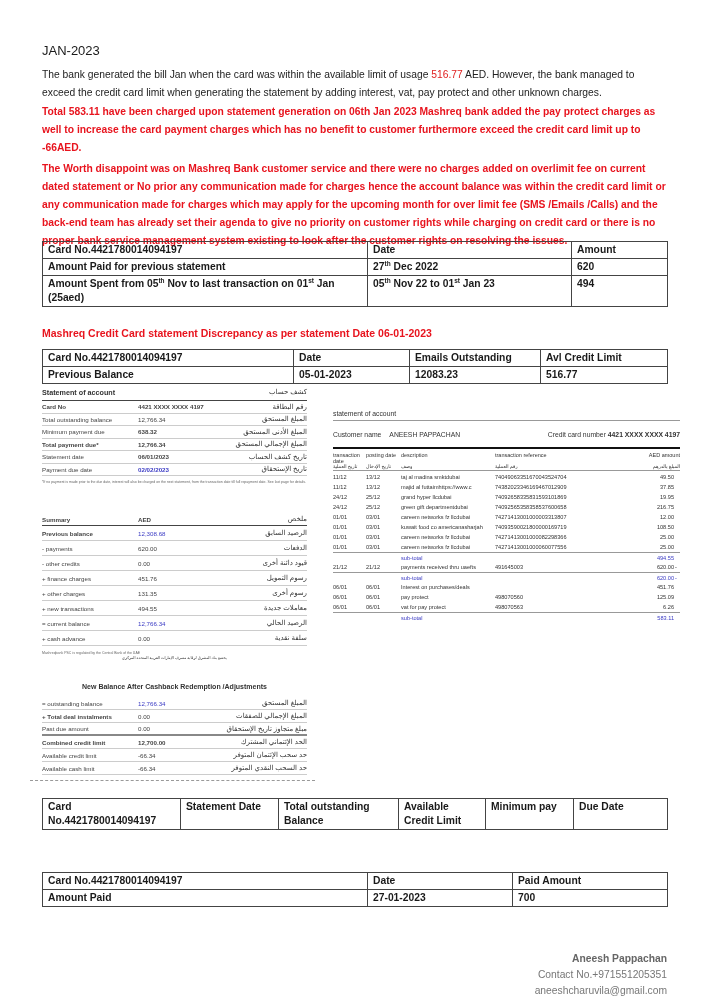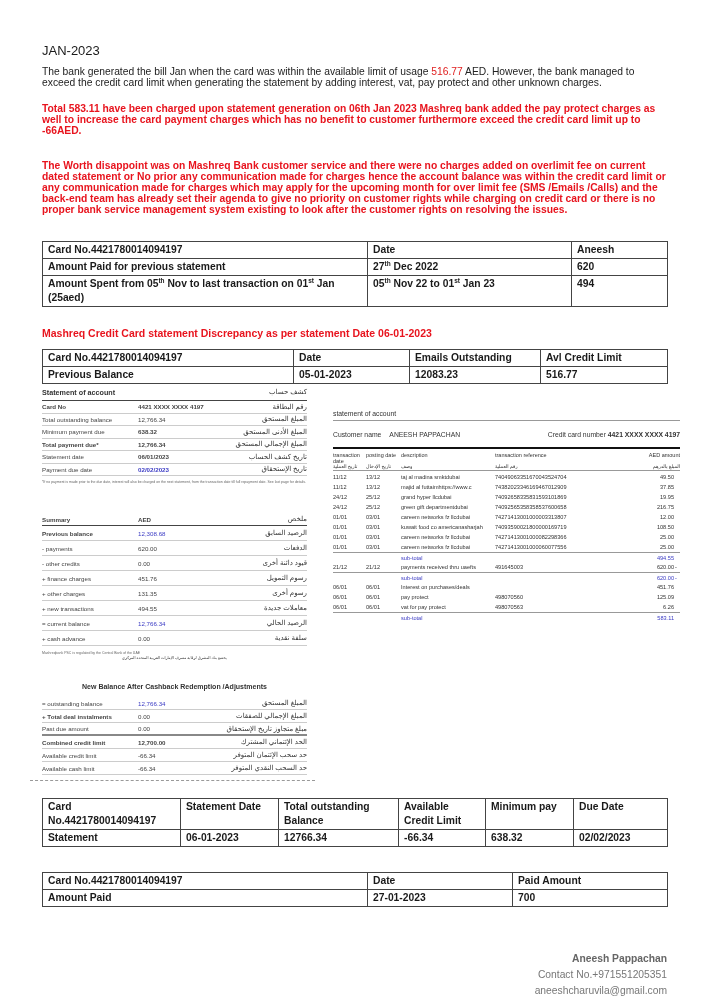--- a/index.html
+++ b/index.html
@@ -1,21 +1,21 @@
 <!DOCTYPE html>
 <html><head>
 <meta charset="utf-8">
 <style>
   * { box-sizing: border-box; margin: 0; padding: 0; }
   html, body { width: 707px; height: 1000px; background: #ffffff; overflow: hidden; }
   body { font-family: "Liberation Sans", sans-serif; color: #1a1a1a; position: relative; }
   .page { position: absolute; left: 0; top: 0; width: 707px; height: 1000px; }
 
   .heading-month { position: absolute; left: 42px; top: 43px; font-size: 13px; font-weight: normal; }
-  .para { position: absolute; left: 42px; width: 625px; font-size: 10.3px; line-height: 11px; }
+  .para { position: absolute; left: 42px; width: 625px; font-size: 10.3px; line-height: 18px; }
   .p1 { top: 66px; color: #222; }
   .p1 .hl { color: #e02020; }
   .p2 { top: 103px; color: #e8141e; font-weight: bold; }
   .p3 { top: 160px; color: #e8141e; font-weight: bold; }
 
   table.doc { position: absolute; border-collapse: collapse; font-size: 10.3px; font-weight: bold; }
   table.doc td { border: 1px solid #444; padding: 1px 5px; vertical-align: top; line-height: 14px; }
   .t1 { left: 42px; top: 241px; width: 626px; }
   .t1 td:nth-child(1) { width: 325px; }
   .t1 td:nth-child(2) { width: 204px; }
@@ -99,21 +99,21 @@
 
   <p class="para p2">Total 583.11 have been charged upon statement generation on 06th Jan 2023 Mashreq bank added the pay protect charges as well to increase the card payment charges which has no benefit to customer furthermore exceed the credit card limit up to -66AED.</p>
 
   <p class="para p3">The Worth disappoint was on Mashreq Bank customer service and there were no charges added on overlimit fee on current dated statement or No prior any communication made for charges hence the account balance was within the credit card limit or any communication made for charges which may apply for the upcoming month for over limit fee (SMS /Emails /Calls) and the back-end team has already set their agenda to give no priority on customer rights while charging on credit card or there is no proper bank service management system existing to look after the customer rights on resolving the issues.</p>
 
   <table class="doc t1">
     <tbody>
         <tr>
       <td>Card No.4421780014094197</td>
       <td>Date</td>
-      <td>Aneesh</td>
+      <td>Amount</td>
     </tr>
     <tr>
       <td>Amount Paid for previous statement</td>
       <td><span>27</span><sup>th</sup><span> Dec 2022</span></td>
       <td>620</td>
     </tr>
     <tr>
       <td><span>Amount Spent from 05</span><sup>th</sup><span> Nov to last transaction on 01</span><sup>st</sup><span> Jan (25aed)</span></td>
       <td><span>05</span><sup>th</sup><span> Nov 22 to 01</span><sup>st</sup><span> Jan 23</span></td>
       <td>494</td>
@@ -403,28 +403,20 @@
   <table class="doc t3">
     <tbody>
         <tr>
       <td>Card No.4421780014094197</td>
       <td>Statement Date</td>
       <td>Total outstanding Balance</td>
       <td>Available Credit Limit</td>
       <td>Minimum pay</td>
       <td>Due Date</td>
     </tr>
-    <tr>
-      <td>Statement</td>
-      <td>06-01-2023</td>
-      <td>12766.34</td>
-      <td>-66.34</td>
-      <td>638.32</td>
-      <td>02/02/2023</td>
-    </tr>
   </tbody>
     </table>
 
   <table class="doc t4">
     <tbody>
         <tr>
       <td>Card No.4421780014094197</td>
       <td>Date</td>
       <td>Paid Amount</td>
     </tr>

